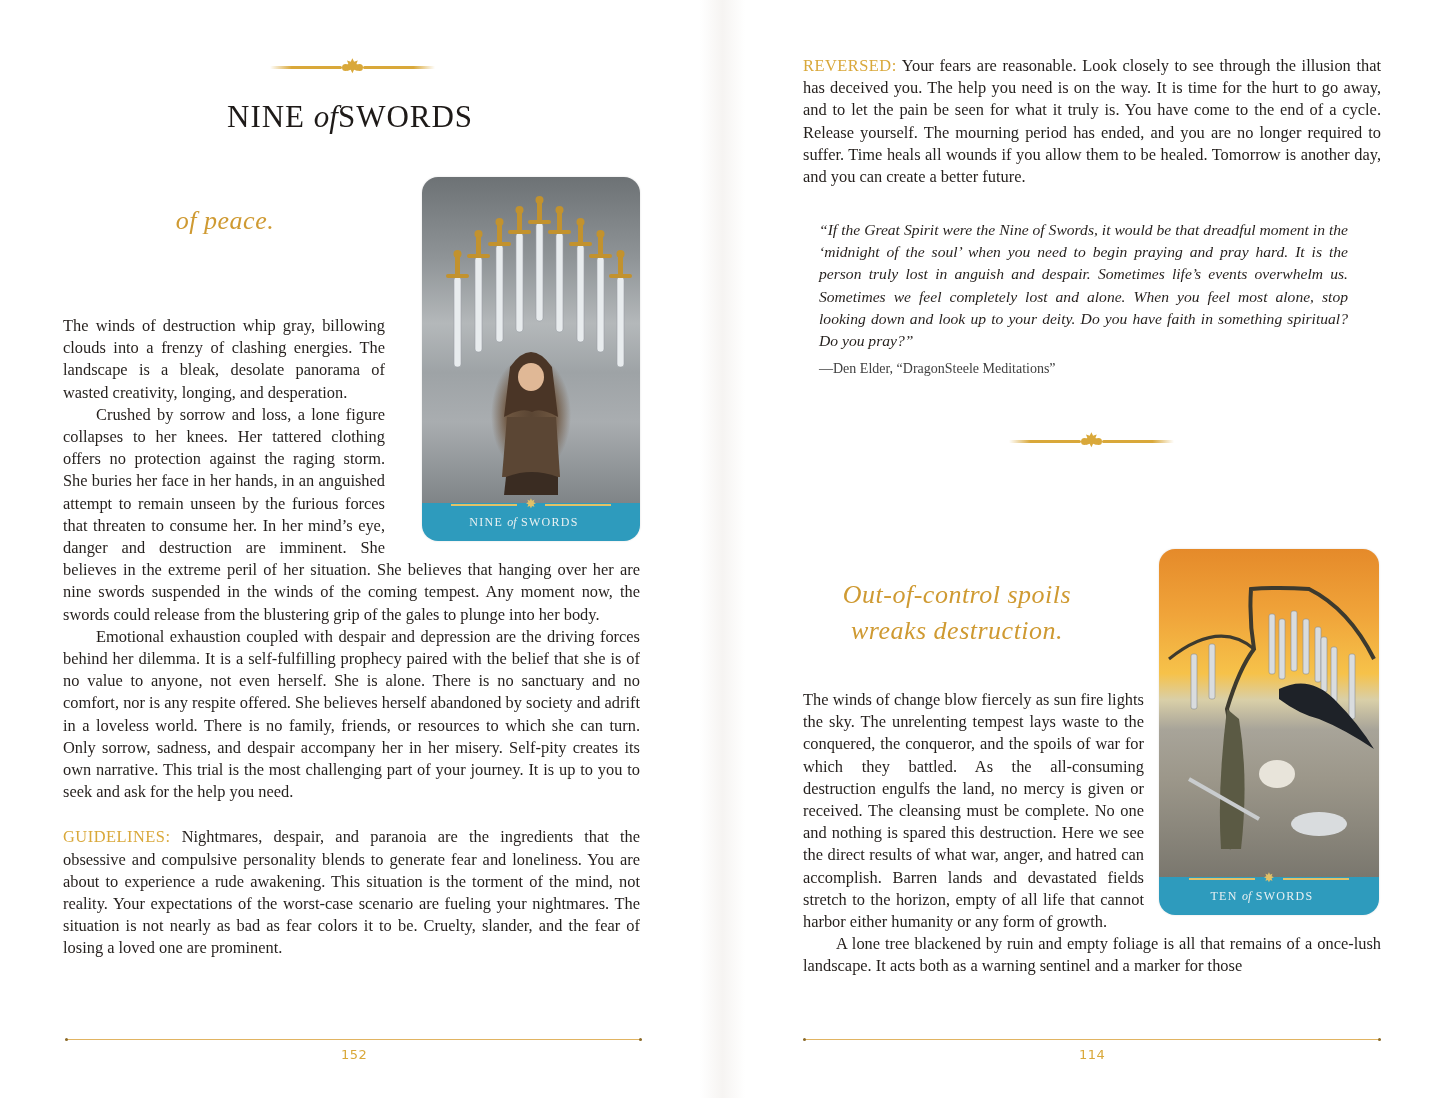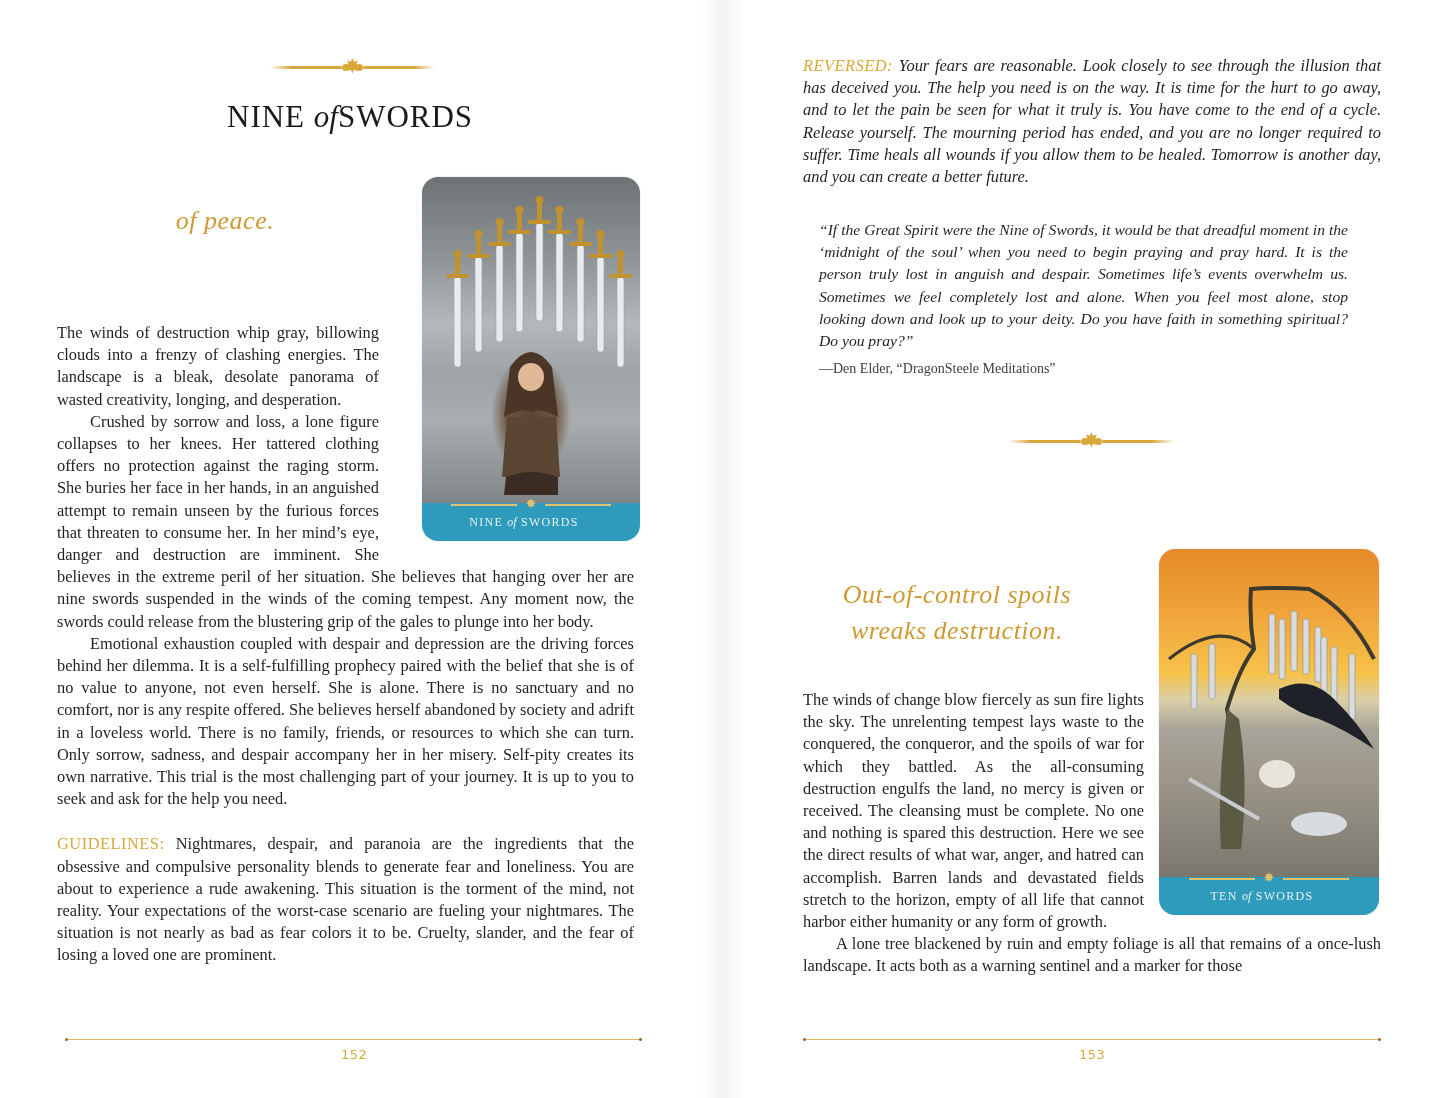--- a/index.html
+++ b/index.html
@@ -137,35 +137,35 @@
         <span class="st">✸</span>
         <div class="ln b"></div>
       </div>
     <div class="band-label">
       <span>NINE</span>
       <em>of</em>
       <span>SWORDS</span>
     </div>
   </div>
 
-  <div class="body" style="left:57px; top:315px; width:577px;margin-top:7px;">
+  <div class="body" style="left:63px; top:315px; width:577px;">
     <div style="float:right; width:255px; height:237px;"></div>
     <p>The winds of destruction whip gray, billowing clouds into a frenzy of clashing energies. The landscape is a bleak, desolate panorama of wasted creativity, longing, and desperation.</p>
     <p class="indent">Crushed by sorrow and loss, a lone figure collapses to her knees. Her tattered clothing offers no protection against the raging storm. She buries her face in her hands, in an anguished attempt to remain unseen by the furious forces that threaten to consume her. In her mind’s eye, danger and destruction are imminent. She believes in the extreme peril of her situation. She believes that hanging over her are nine swords suspended in the winds of the coming tempest. Any moment now, the swords could release from the blustering grip of the gales to plunge into her body.</p>
     <p class="indent">Emotional exhaustion coupled with despair and depression are the driving forces behind her dilemma. It is a self-fulfilling prophecy paired with the belief that she is of no value to anyone, not even herself. She is alone. There is no sanctuary and no comfort, nor is any respite offered. She believes herself abandoned by society and adrift in a loveless world. There is no family, friends, or resources to which she can turn. Only sorrow, sadness, and despair accompany her in her misery. Self-pity creates its own narrative. This trial is the most challenging part of your journey. It is up to you to seek and ask for the help you need.</p>
     <p style="margin-top:23px;"><span class="label-gold">GUIDELINES:</span> <span>Nightmares, despair, and paranoia are the ingredients that the obsessive and compulsive personality blends to generate fear and loneliness. You are about to experience a rude awakening. This situation is the torment of the mind, not reality. Your expectations of the worst-case scenario are fueling your nightmares. The situation is not nearly as bad as fear colors it to be. Cruelty, slander, and the fear of losing a loved one are prominent.</span></p>
   </div>
 
   <div class="footer-rule" style="left:65px; top:1039px; width:577px;"></div>
   <div class="folio" style="left:341px; top:1047px;">152</div>
 </div>
 
 <div class="page right">
 
-  <div class="body" style="left:81px; top:55px; width:578px;font-style:italic;">
+  <div class="body" style="left:81px; top:55px; width:578px;">
     <p><span class="label-gold">REVERSED:</span> <span>Your fears are reasonable. Look closely to see through the illusion that has deceived you. The help you need is on the way. It is time for the hurt to go away, and to let the pain be seen for what it truly is. You have come to the end of a cycle. Release yourself. The mourning period has ended, and you are no longer required to suffer. Time heals all wounds if you allow them to be healed. Tomorrow is another day, and you can create a better future.</span></p>
   </div>
 
   <div class="quote" style="left:97px; top:219px; width:529px;">
     <p>“If the Great Spirit were the Nine of Swords, it would be that dreadful moment in the ‘midnight of the soul’ when you need to begin praying and pray hard. It is the person truly lost in anguish and despair. Sometimes life’s events overwhelm us. Sometimes we feel completely lost and alone. When you feel most alone, stop looking down and look up to your deity. Do you have faith in something spiritual? Do you pray?”</p>
   </div>
   <div class="attr" style="left:97px; top:361px;">—Den Elder, “DragonSteele Meditations”</div>
 
   <div class="ornament" style="left:287px; top:434px; width:165px;">
     <div class="bar l"></div>
@@ -219,14 +219,14 @@
     </div>
   </div>
 
   <div class="body" style="left:81px; top:689px; width:578px;">
     <div style="float:right; width:237px; height:244px;"></div>
     <p>The winds of change blow fiercely as sun fire lights the sky. The unrelenting tempest lays waste to the conquered, the conqueror, and the spoils of war for which they battled. As the all-consuming destruction engulfs the land, no mercy is given or received. The cleansing must be complete. No one and nothing is spared this destruction. Here we see the direct results of what war, anger, and hatred can accomplish. Barren lands and devastated fields stretch to the horizon, empty of all life that cannot harbor either humanity or any form of growth.</p>
     <p class="indent">A lone tree blackened by ruin and empty foliage is all that remains of a once-lush landscape. It acts both as a warning sentinel and a marker for those</p>
   </div>
 
   <div class="footer-rule" style="left:81px; top:1039px; width:578px;"></div>
-  <div class="folio" style="left:357px; top:1047px;">153</div>
+  <div class="folio" style="left:357px; top:1047px;">114</div>
 </div>
 
 </body></html>

